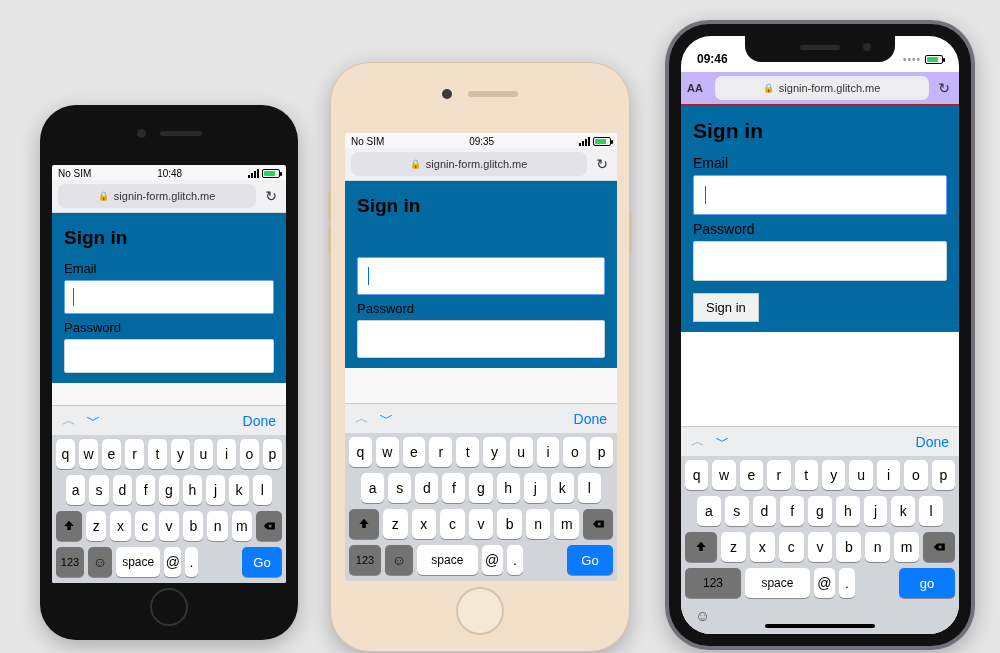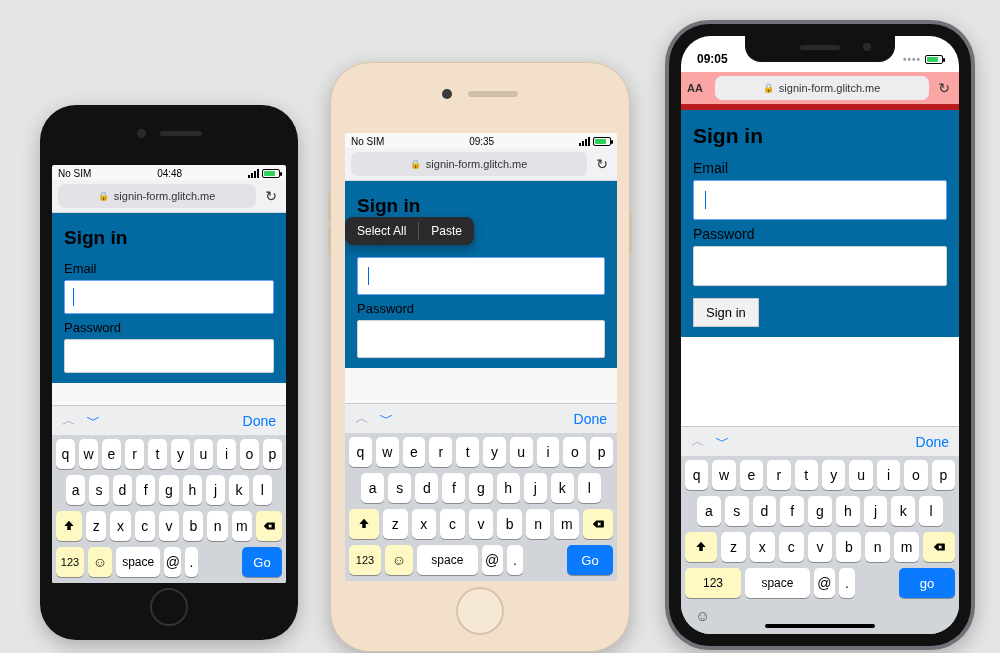--- a/index.html
+++ b/index.html
@@ -89,21 +89,21 @@
   .kb-accessory { background:#eceef0; border-top:1px solid #c7c9cd; display:flex; justify-content:space-between; align-items:center; padding:5px 10px; }
   .kb-accessory .chev { color:#a9acb3; font-size:14px; margin-right:6px;}
   .kb-accessory .chev.active { color:#007aff;}
   .kb-accessory .done { color:#007aff; font-size:14px; font-weight:500;}
 
   
   .keyboard { background:#d1d4d9; padding:4px; }
   .krow { display:flex; gap:4px; margin-bottom:6px; justify-content:center;}
   .key { background:#fff; border-radius:5px; box-shadow:0 1px 0 #898b8f; height:30px; display:flex; align-items:center; justify-content:center; font-size:14px; color:#000;}
   .key.sm { flex:1; min-width:0;}
-  .key.fn { background:#fef9c3; color:#000;}
+  .key.fn { background:#737373; color:#000;}
   .key.go { background:#0a7aff; color:#fff; font-weight:500;margin-left:40px;}
   .key svg { width:14px; height:14px; }
 
   
   .p3 .statusx { position:absolute; top:0; left:0; right:0; height:36px; display:flex; justify-content:space-between; align-items:center; padding: 10px 16px 0; font-size:12px; font-weight:600; z-index:5;}
   .p3 .statusx .right { display:flex; gap:4px; align-items:center;}
   .dots { letter-spacing:1px; color:#999; font-size:10px;}
 
   .home-indicator { position:absolute; bottom:6px; left:50%; transform:translateX(-50%); width:110px; height:4px; background:#000; border-radius:3px;}
 
@@ -116,21 +116,21 @@
 
 <div class="phone p1">
   <div class="top-hw">
         <div class="cam"></div>
         <div class="speaker"></div>
       </div>
   <div class="homebtn"></div>
   <div class="screen">
     <div class="status">
       <span>No SIM</span>
-      <span>04:48</span>
+      <span>10:48</span>
       <span class="right">
         <span class="sig">
               <i></i>
               <i></i>
               <i></i>
               <i></i>
             </span>
         <span class="batt">
               <span class="fill"></span>
             </span>
@@ -243,25 +243,20 @@
     </div>
     <div class="browser-bar">
       <div class="urlbox">
         <span class="lock-icon">🔒</span>
         <span>signin-form.glitch.me</span>
       </div>
       <div class="refresh">↻</div>
     </div>
     <div class="page" style="position:relative">
       <h1>Sign in</h1>
-      <div class="ctxmenu" style="top:36px;left:0">
-        <div class="item">Select All</div>
-        <div class="sep"></div>
-        <div class="item">Paste</div>
-      </div>
       <div style="height:28px"></div>
       <div class="txt focus" style="height:38px;border:1.5px solid #6da3ff;border-radius:2px;padding:8px;background:#fff"><span class="cursor"></span></div>
       <label>Password</label>
       <input class="txt" style="height: 38px;" type="password">
     </div>
     <div style="position:absolute;bottom:0;left:0;right:0;">
       <div class="kb-accessory">
         <span>
           <span class="chev">︿</span>
           <span class="chev active">﹀</span>
@@ -327,30 +322,30 @@
 </div>
 
 <div class="phone p3">
   <div class="inner"></div>
   <div class="notch">
         <div class="spk"></div>
         <div class="cam"></div>
       </div>
   <div class="screen">
     <div class="statusx">
-      <span>09:05</span>
+      <span>09:46</span>
       <span class="right">
         <span class="dots">••••</span>
         <span class="batt">
               <span class="fill"></span>
             </span>
       </span>
     </div>
     <div style="height:36px"></div>
-    <div class="browser-bar" style="background:#fca5a5;border-bottom:6px solid #b91c1c">
+    <div class="browser-bar" style="background:#c4b5fd;border-bottom:1px solid #b91c1c">
       <div class="aa">AA</div>
       <div class="urlbox" style="background:#ededf0">
         <span class="lock-icon">🔒</span>
         <span>signin-form.glitch.me</span>
       </div>
       <div class="refresh">↻</div>
     </div>
     <div class="page">
       <h1 style="font-size:21px">Sign in</h1>
       <label style="font-size:14px">Email</label>

